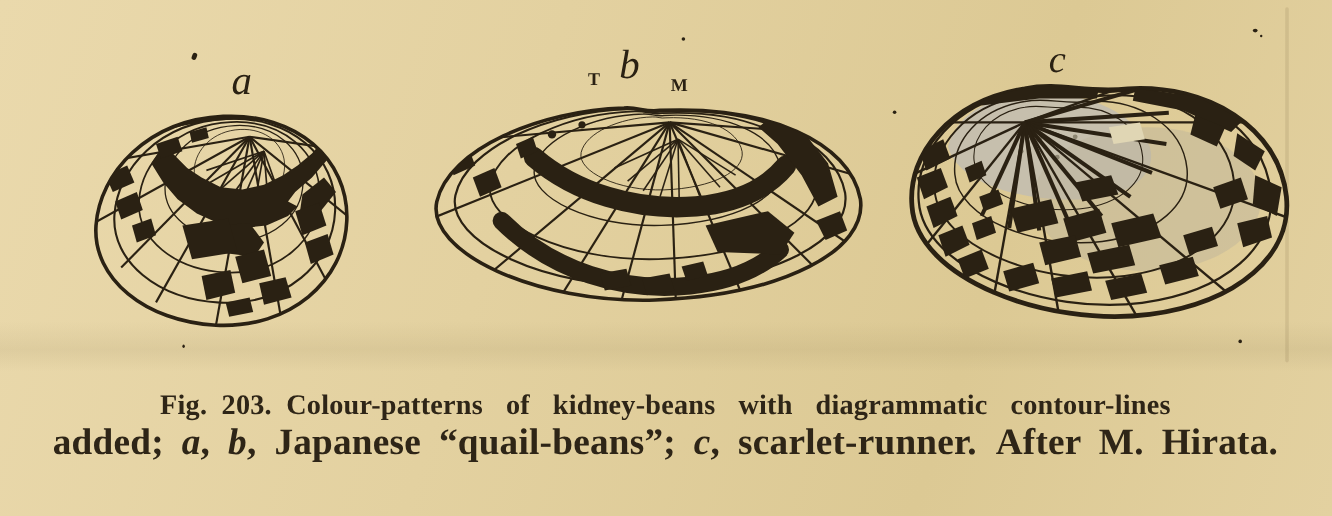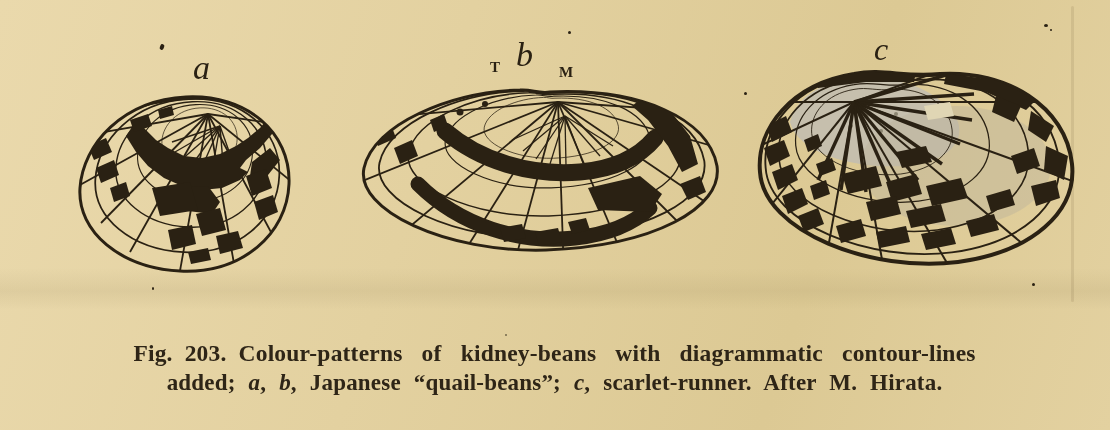--- a/index.html
+++ b/index.html
@@ -39,28 +39,28 @@
   #label-b{left:516px;top:38px;font-size:34px;}
   #label-c{left:874px;top:33px;font-size:32px;}
   .fig-annot{
     position:absolute;color:var(--ink);font-style:normal;font-weight:bold;
     font-size:15px;line-height:1;letter-spacing:0;
   }
   #label-t{left:490px;top:60px;}
   #label-m{left:559px;top:65px;}
   .speck{position:absolute;background:var(--ink);border-radius:50%;}
   .caption{
-    position:absolute;left:0;top:339px;width:1109px;text-align:center;
+    position:absolute;left:0;top:324px;width:1109px;text-align:center;
     color:var(--caption);font-weight:bold;
   }
   .caption-line1{
     font-size:23.5px;line-height:29px;word-spacing:13px;letter-spacing:0.2px;white-space:nowrap;
   }
   .caption-line2{
-    font-size:23px;line-height:29px;word-spacing:7px;letter-spacing:0.2px;white-space:nowrap;
+    font-size:31px;line-height:29px;word-spacing:7px;letter-spacing:0.2px;white-space:nowrap;
   }
   .caption .it{font-style:italic;}
   svg .net{stroke:var(--ink);fill:none;}
   svg .blob{fill:var(--ink);stroke:none;}
 </style>
 </head>
 <body>
 
 <div class="page">
 

